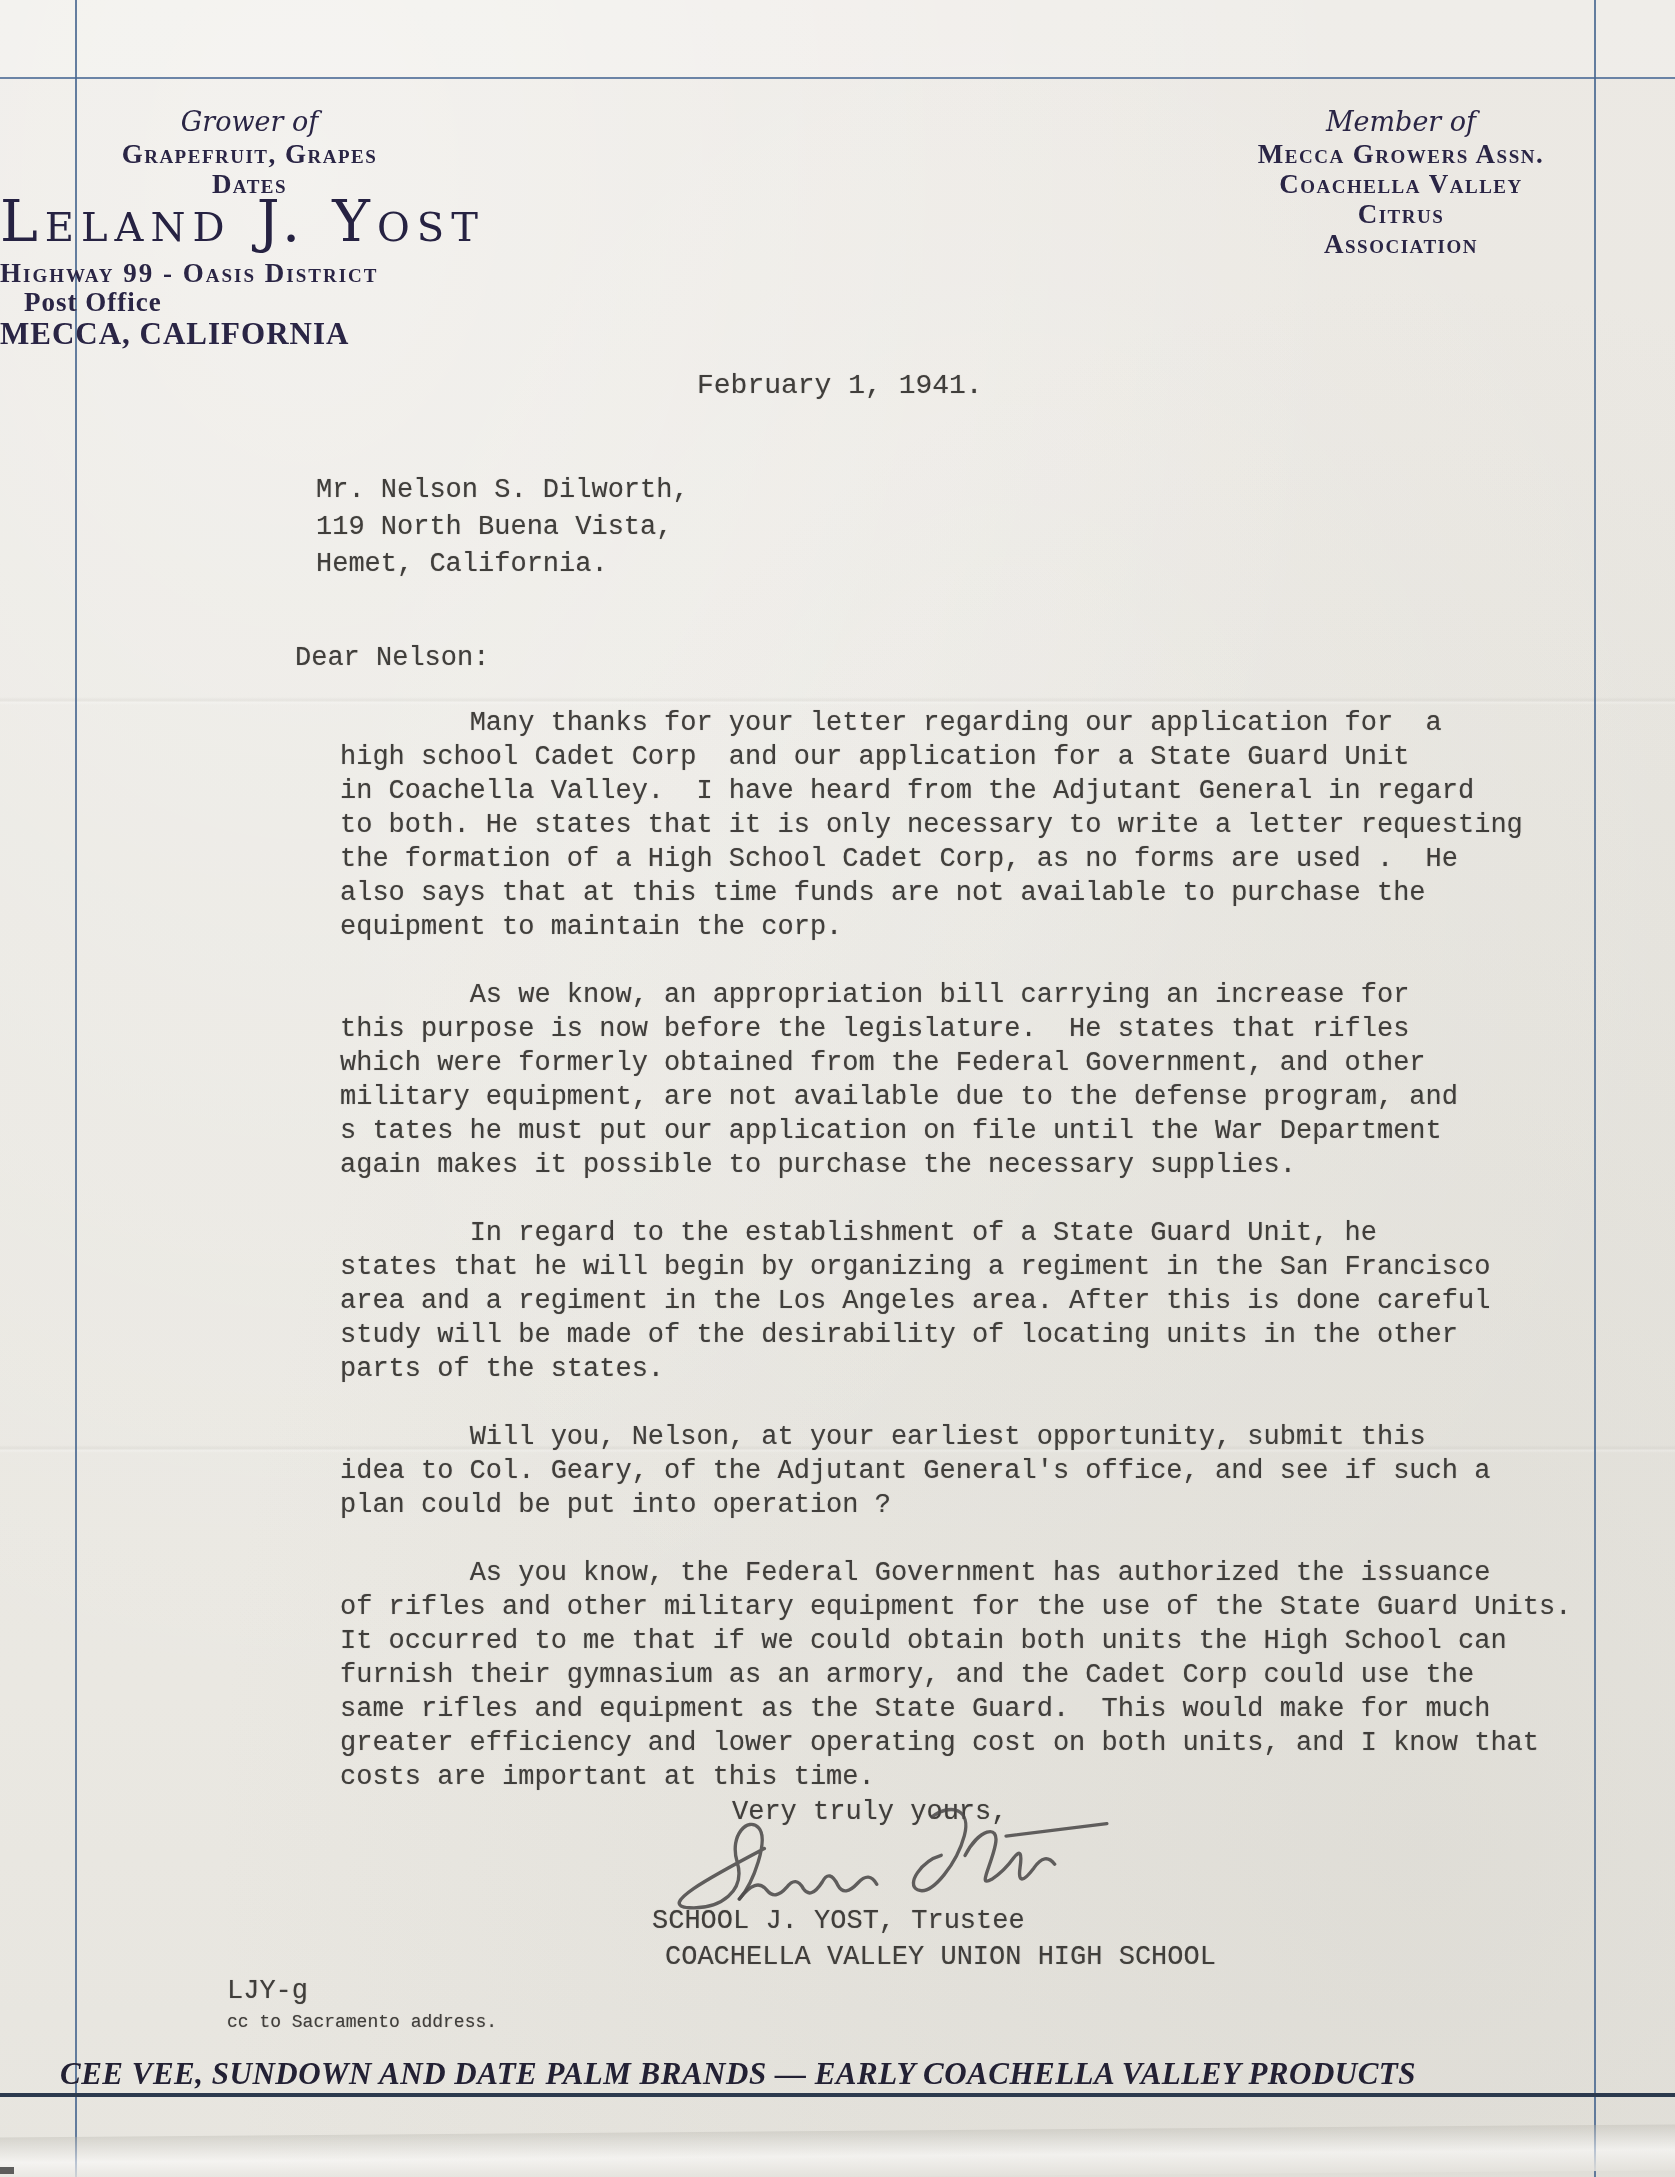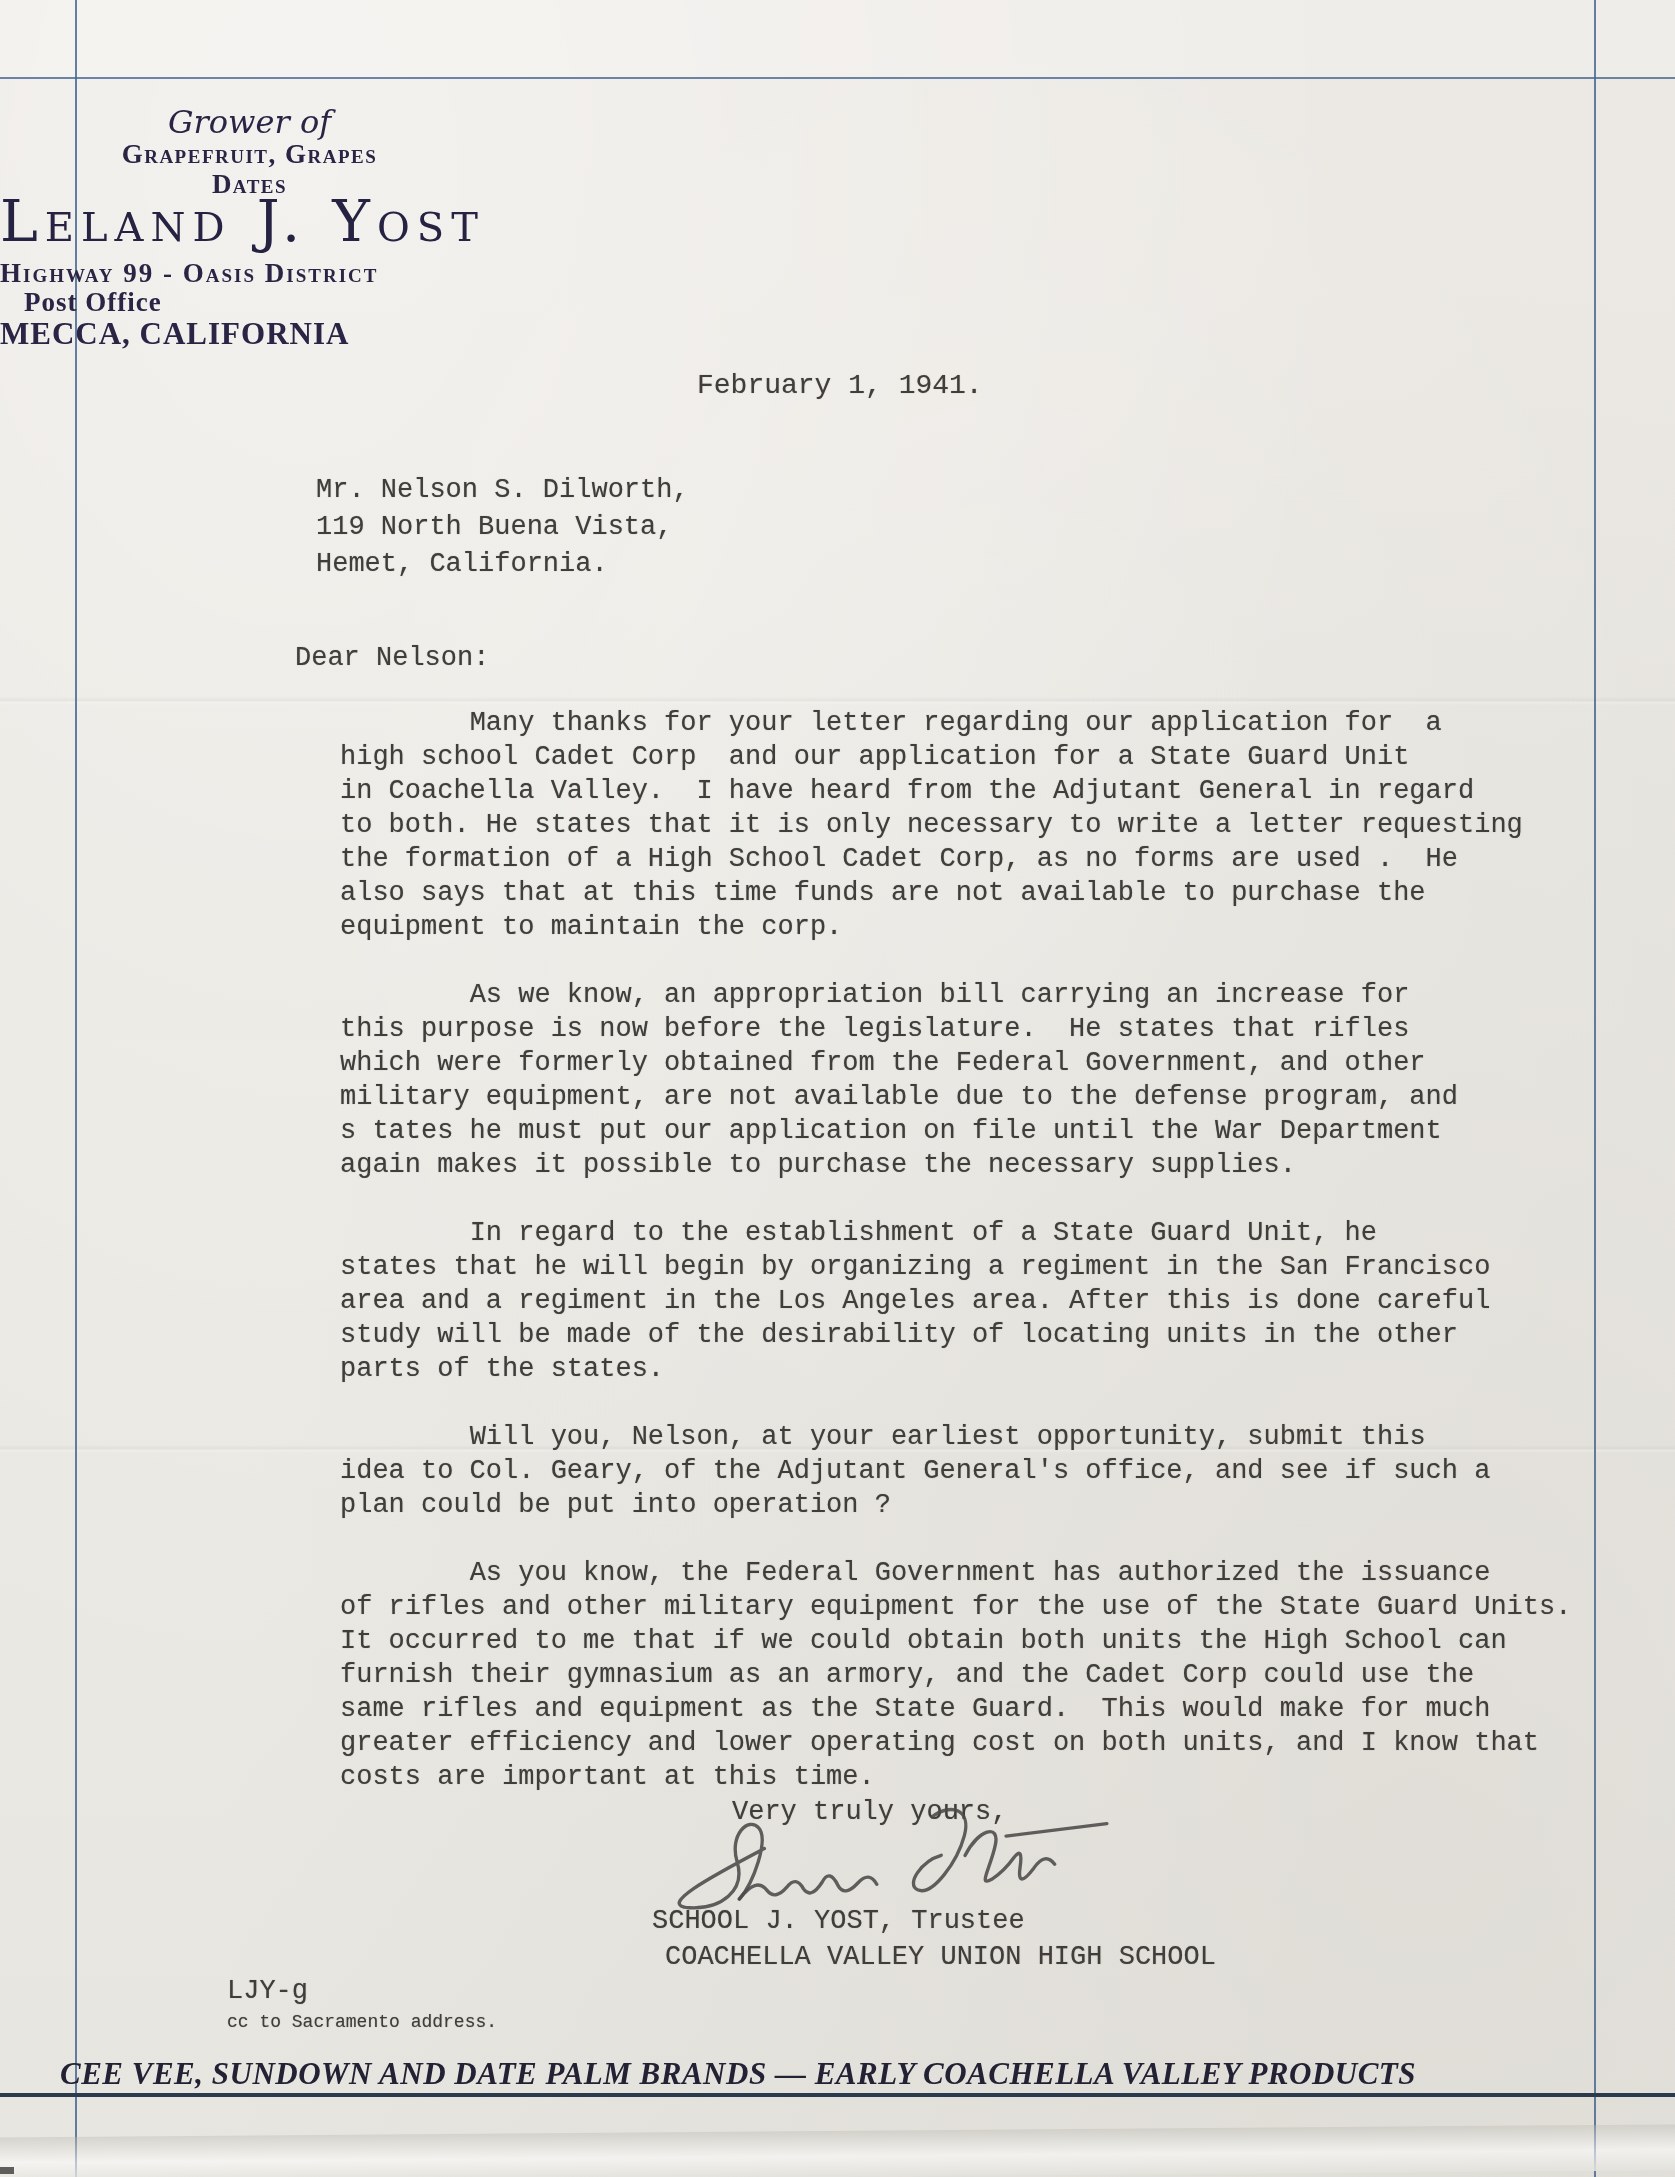--- a/index.html
+++ b/index.html
@@ -32,21 +32,21 @@
   .edge-strip-top { position:absolute; left:0; top:0; width:1676px; height:77px; background:rgba(255,255,255,.20); }
   .paper-bottom-edge { position:absolute; left:-10px; top:2131px; width:1695px; height:46px;
     background:linear-gradient(180deg, rgba(185,183,175,.38), rgba(255,255,255,.55) 55%, rgba(228,226,220,.9));
     transform:rotate(-.45deg); }
   .scan-mark { position:absolute; left:0; top:2167px; width:14px; height:7px; background:#3a3a3a; opacity:.8; }
 
   
   .ink { color:#2a2545; }
   .lh-left  { left:100px; top:105px; width:299px; text-align:center; }
   .lh-right { left:1242px; top:105px; width:318px; text-align:center; }
-  .lh-script { font-family:"DejaVu Serif", serif; font-style:italic; font-size:32px; line-height:34px; }
+  .lh-script { font-family:"DejaVu Serif", serif; font-style:italic; font-size:27px; line-height:34px; }
   .lh-caps { font-variant:small-caps; letter-spacing:1.5px; font-size:27px; line-height:30px; font-weight:bold; }
   .lh-center { left:0; top:191px; width:1676px; text-align:left; }
   .lh-name { font-family:"DejaVu Serif", serif; font-variant:small-caps; font-size:57px; letter-spacing:7px; color:#262242; line-height:60px; }
   .lh-sub1 { font-variant:small-caps; font-weight:bold; letter-spacing:2px; font-size:27px; margin-top:8px; line-height:28px; }
   .lh-sub2 { font-weight:bold; font-size:27px; line-height:30px; letter-spacing:1px;padding-left:24px; }
   .lh-sub3 { font-weight:bold; font-size:31px; line-height:34px; letter-spacing:1px; }
 
   
   .type { font-family:"Liberation Mono", monospace; color:#403e3b;
     text-shadow:0 0 1px rgba(64,62,58,.45); }
@@ -79,20 +79,26 @@
   <div class="rule-h rule-top"></div>
   <div class="rule-v rule-left"></div>
   <div class="rule-v rule-right"></div>
 
   <div class="abs lh-left ink">
     <div class="lh-script">Grower of</div>
     <div class="lh-caps">Grapefruit, Grapes</div>
     <div class="lh-caps">Dates</div>
   </div>
 
+  <div class="abs lh-right ink">
+    <div class="lh-script">Member of</div>
+    <div class="lh-caps">Mecca Growers Assn.</div>
+    <div class="lh-caps">Coachella Valley Citrus</div>
+    <div class="lh-caps">Association</div>
+  </div>
 
   <div class="abs lh-center ink">
     <div class="lh-name">Leland J. Yost</div>
     <div class="lh-sub1">Highway 99 - Oasis District</div>
     <div class="lh-sub2">Post Office</div>
     <div class="lh-sub3">MECCA, CALIFORNIA</div>
   </div>
 
   <div class="abs type date-line">February 1, 1941.</div>
 

